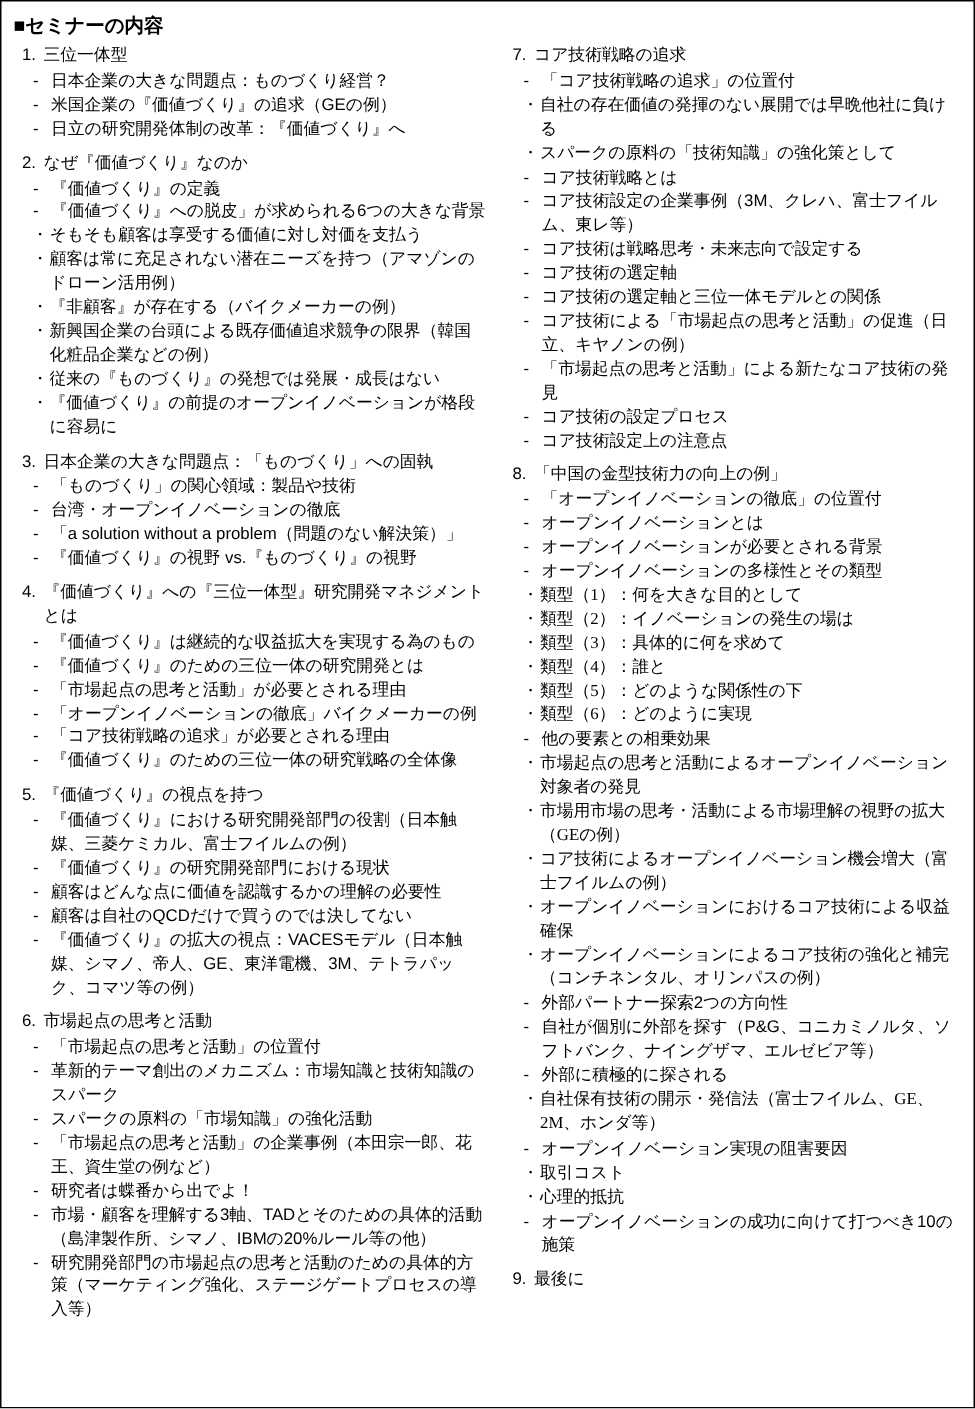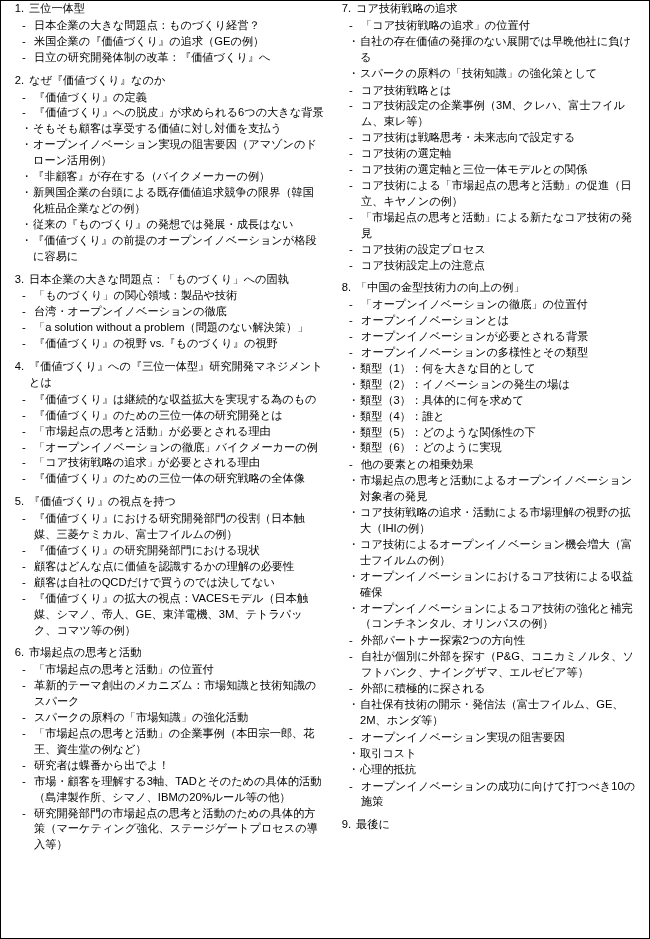--- a/index.html
+++ b/index.html
@@ -94,26 +94,28 @@
   }
   .b2 {
     flex: 0 0 12px;
     width: 12px;
     padding-left: 12px;
     box-sizing: content-box;
   }
   .t2 {
     flex: 1;
     padding-right: 2px;
+    font-family: Liberation Serif, serif;
   }
 </style>
 </head>
 <body>
 
 <div class="page">
+  <div class="title">■セミナーの内容</div>
 
   <div class="columns">
 
     <div class="col left">
       <ol class="sections">
 
         <li class="section">
           <div class="sec-head">
             <span class="sec-num">1.</span>
             <span class="sec-title">三位一体型</span>
@@ -149,21 +151,21 @@
                 <span class="t1">『価値づくり』への脱皮」が求められる6つの大きな背景</span>
               </li>
           </ul>
           <ul class="lvl2">
             <li>
                 <span class="b2">・</span>
                 <span class="t2">そもそも顧客は享受する価値に対し対価を支払う</span>
               </li>
             <li>
                 <span class="b2">・</span>
-                <span class="t2">オープンイノベーション実現の阻害要因（アマゾンのドローン活用例）</span>
+                <span class="t2">顧客は常に充足されない潜在ニーズを持つ（アマゾンのドローン活用例）</span>
               </li>
             <li>
                 <span class="b2">・</span>
                 <span class="t2">『非顧客』が存在する（バイクメーカーの例）</span>
               </li>
             <li>
                 <span class="b2">・</span>
                 <span class="t2">新興国企業の台頭による既存価値追求競争の限界（韓国化粧品企業などの例）</span>
               </li>
             <li>
@@ -423,21 +425,21 @@
                 <span class="t1">他の要素との相乗効果</span>
               </li>
           </ul>
           <ul class="lvl2">
             <li>
                 <span class="b2">・</span>
                 <span class="t2">市場起点の思考と活動によるオープンイノベーション対象者の発見</span>
               </li>
             <li>
                 <span class="b2">・</span>
-                <span class="t2">コア技術戦略の追求・活動による市場理解の視野の拡大（IHIの例）</span>
+                <span class="t2">市場用市場の思考・活動による市場理解の視野の拡大（GEの例）</span>
               </li>
             <li>
                 <span class="b2">・</span>
                 <span class="t2">コア技術によるオープンイノベーション機会増大（富士フイルムの例）</span>
               </li>
             <li>
                 <span class="b2">・</span>
                 <span class="t2">オープンイノベーションにおけるコア技術による収益確保</span>
               </li>
             <li>

